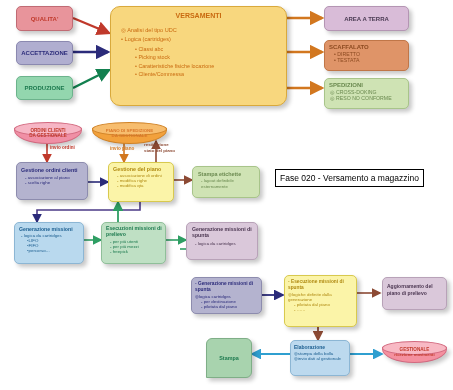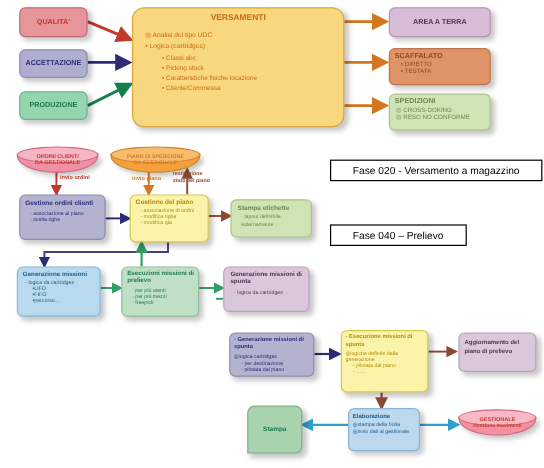--- a/index.html
+++ b/index.html
@@ -12,21 +12,21 @@
   .lines{line-height:1.12;}
   .ctr{display:flex;align-items:center;justify-content:center;text-align:center;}
   
   .cyl{position:absolute;box-sizing:border-box;}
   .cyl .body{position:absolute;left:0;right:0;top:6px;bottom:0;border-radius:0 0 50% 50%/0 0 14px 14px;
              box-shadow:3px 3px 4px rgba(0,0,0,.22);}
   .cyl .top{position:absolute;left:0;right:0;top:0;height:12px;border-radius:50%/50%;}
   .cyl .txt{position:absolute;left:0;right:0;top:6px;text-align:center;z-index:3;}
   svg{position:absolute;left:0;top:0;overflow:visible;}
   .lbl{position:absolute;border:1px solid #000;background:#fff;color:#000;
-       font-size:8.5px;padding:3px 18px;white-space:nowrap;}
+       font-size:8.5px;padding:3px 4px;white-space:nowrap;margin-top:36px;}
   .xs{font-size:4.4px;}
 </style>
 </head>
 <body>
 
 <div id="canvas">
 
   <svg width="453" height="390">
     <defs>
       <marker id="ar-red" markerWidth="6" markerHeight="6" refX="5" refY="3" orient="auto">
@@ -175,21 +175,20 @@
     <div class="xs" style="color:#b08a12;margin-left:8px;">- modifica righe</div>
     <div class="xs" style="color:#b08a12;margin-left:8px;">- modifica qta</div>
   </div>
 
   <div class="node" style="left:192px;top:166px;width:68px;height:32px;background:#cfe3b4;border:1px solid #a8c48a;">
     <div class="ttl" style="font-size:5.4px;color:#6b8a50;margin:4px 0 1px 5px;">Stampa etichette</div>
     <div class="xs" style="color:#6b8a50;margin-left:8px;line-height:1.25;">- layout definibile esternamente</div>
   </div>
 
   <div class="lbl" style="left:275px;top:133px;">Fase 020 - Versamento a magazzino</div>
-  <div class="lbl" style="left:275px;top:187px;">Fase 040 – Prelievo</div>
 
   <div class="node" style="left:14px;top:222px;width:70px;height:42px;background:#b9d9ee;border:1px solid #8cb6d4;">
     <div class="ttl" style="font-size:5.2px;color:#1a5d8f;margin:3px 0 1px 4px;">Generazione missioni</div>
     <div class="xs" style="color:#1a5d8f;margin-left:6px;">- logica da cartridges</div>
     <div class="xs" style="color:#1a5d8f;margin-left:12px;">•LIFO</div>
     <div class="xs" style="color:#1a5d8f;margin-left:12px;">•FIFO</div>
     <div class="xs" style="color:#1a5d8f;margin-left:12px;">•percorso…</div>
   </div>
 
   <div class="node" style="left:101px;top:222px;width:65px;height:42px;background:#bfe0c4;border:1px solid #8fbf99;">

